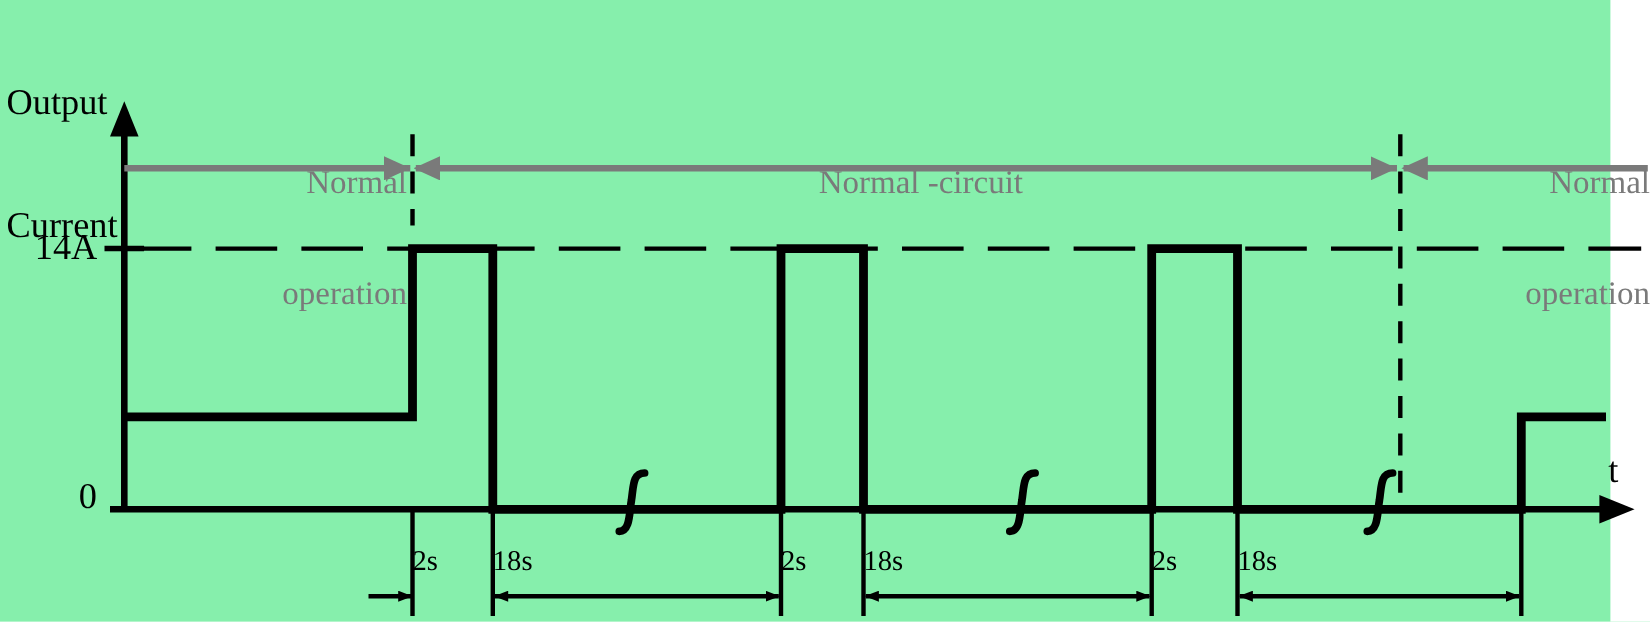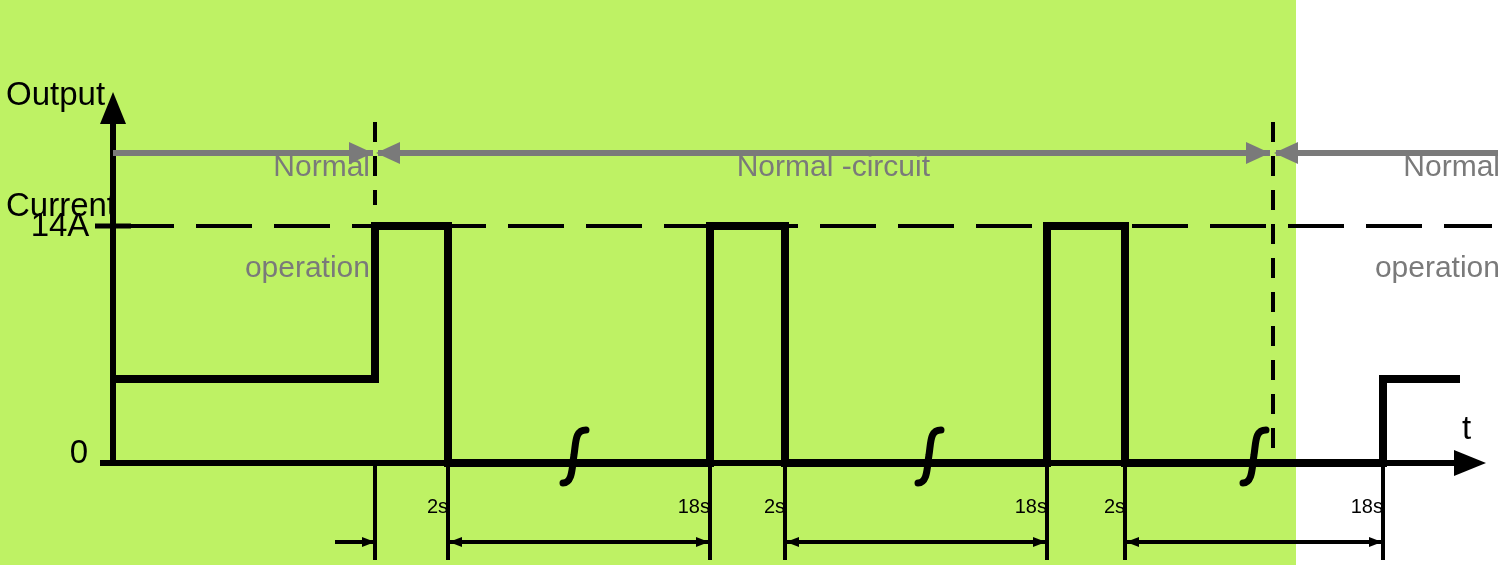--- a/index.html
+++ b/index.html
@@ -8,23 +8,24 @@
     background: #ffffff;
   }
   body {
     width: 1500px;
     height: 565px;
     font-family: "Liberation Sans", sans-serif;
     overflow: hidden;
   }
   #stage {
     position: relative;
-    width: 1296px;
+    width: 1464px;
     height: 565px;
-    background: #bef264;
+    background: #86efac;
+    font-family: Liberation Serif, serif;
   }
   #chart-svg {
     position: absolute;
     top: 0;
     left: 0;
     width: 1500px;
     height: 565px;
   }
   .lbl {
     position: absolute;
@@ -45,23 +46,23 @@
   .x-axis-letter {
     font-size: 33px;
     color: #000000;
   }
   .region-label {
     font-size: 30px;
     color: #7a7a7a;
     text-align: right;
   }
   .dim-label {
-    font-size: 20px;
+    font-size: 26px;
     color: #000000;
-    text-align: right;
+    text-align: left;
   }
 </style>
 </head>
 <body>
 
 <div id="stage">
 
   <svg id="chart-svg" viewBox="0 0 1500 565">
     <defs>
       <marker id="arrow-black" markerWidth="14" markerHeight="14" refX="12" refY="5" orient="auto" markerUnits="userSpaceOnUse">

